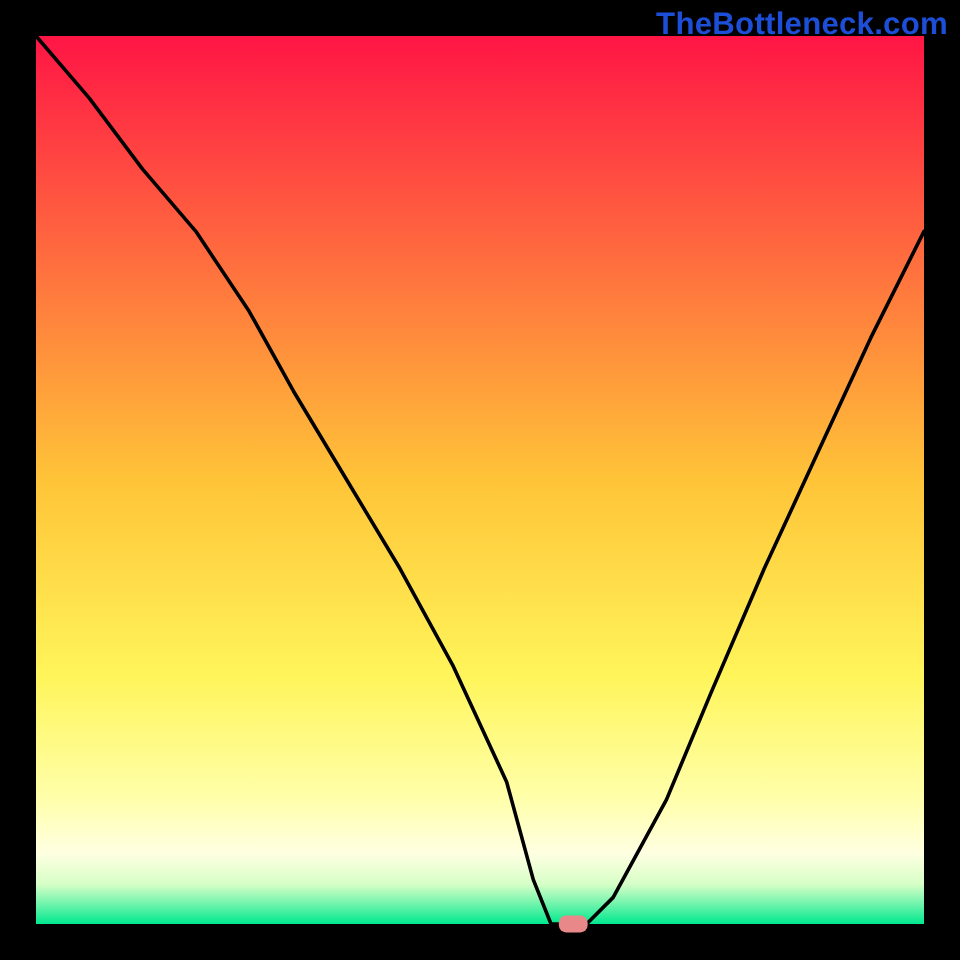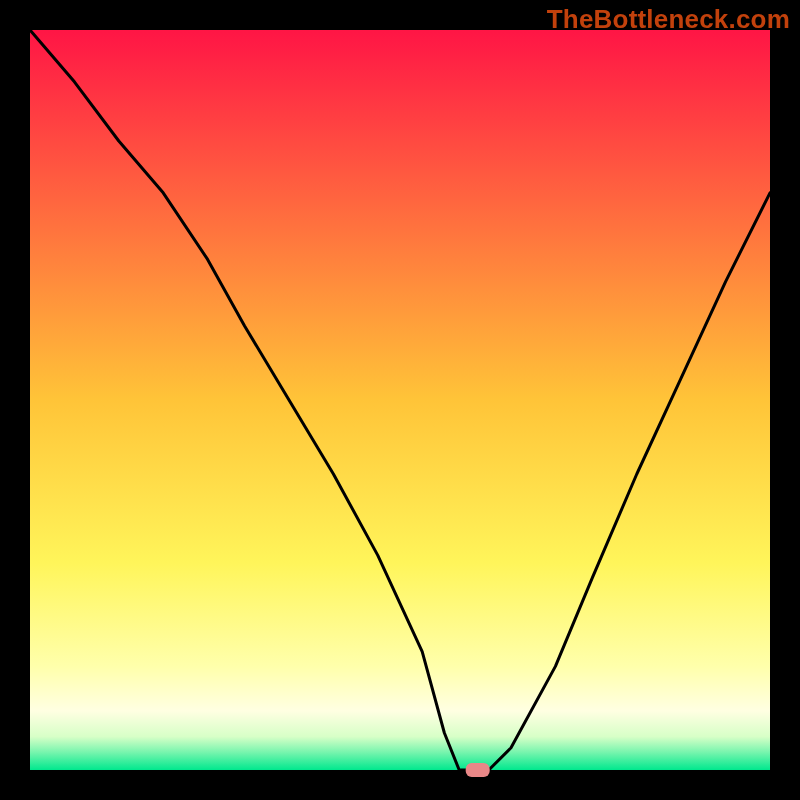--- a/index.html
+++ b/index.html
@@ -17,21 +17,21 @@
     position: relative;
     width: 800px;
     height: 800px;
   }
   .watermark {
     position: absolute;
     top: 4px;
     right: 10px;
     font-size: 26px;
     font-weight: bold;
-    color: #c2410c;
+    color: #1d4ed8;
     letter-spacing: 0.2px;
     z-index: 5;
   }
   svg { display: block; }
 </style>
 </head>
 <body>
 
 <div class="chart-wrap">
   <div class="watermark">TheBottleneck.com</div>

